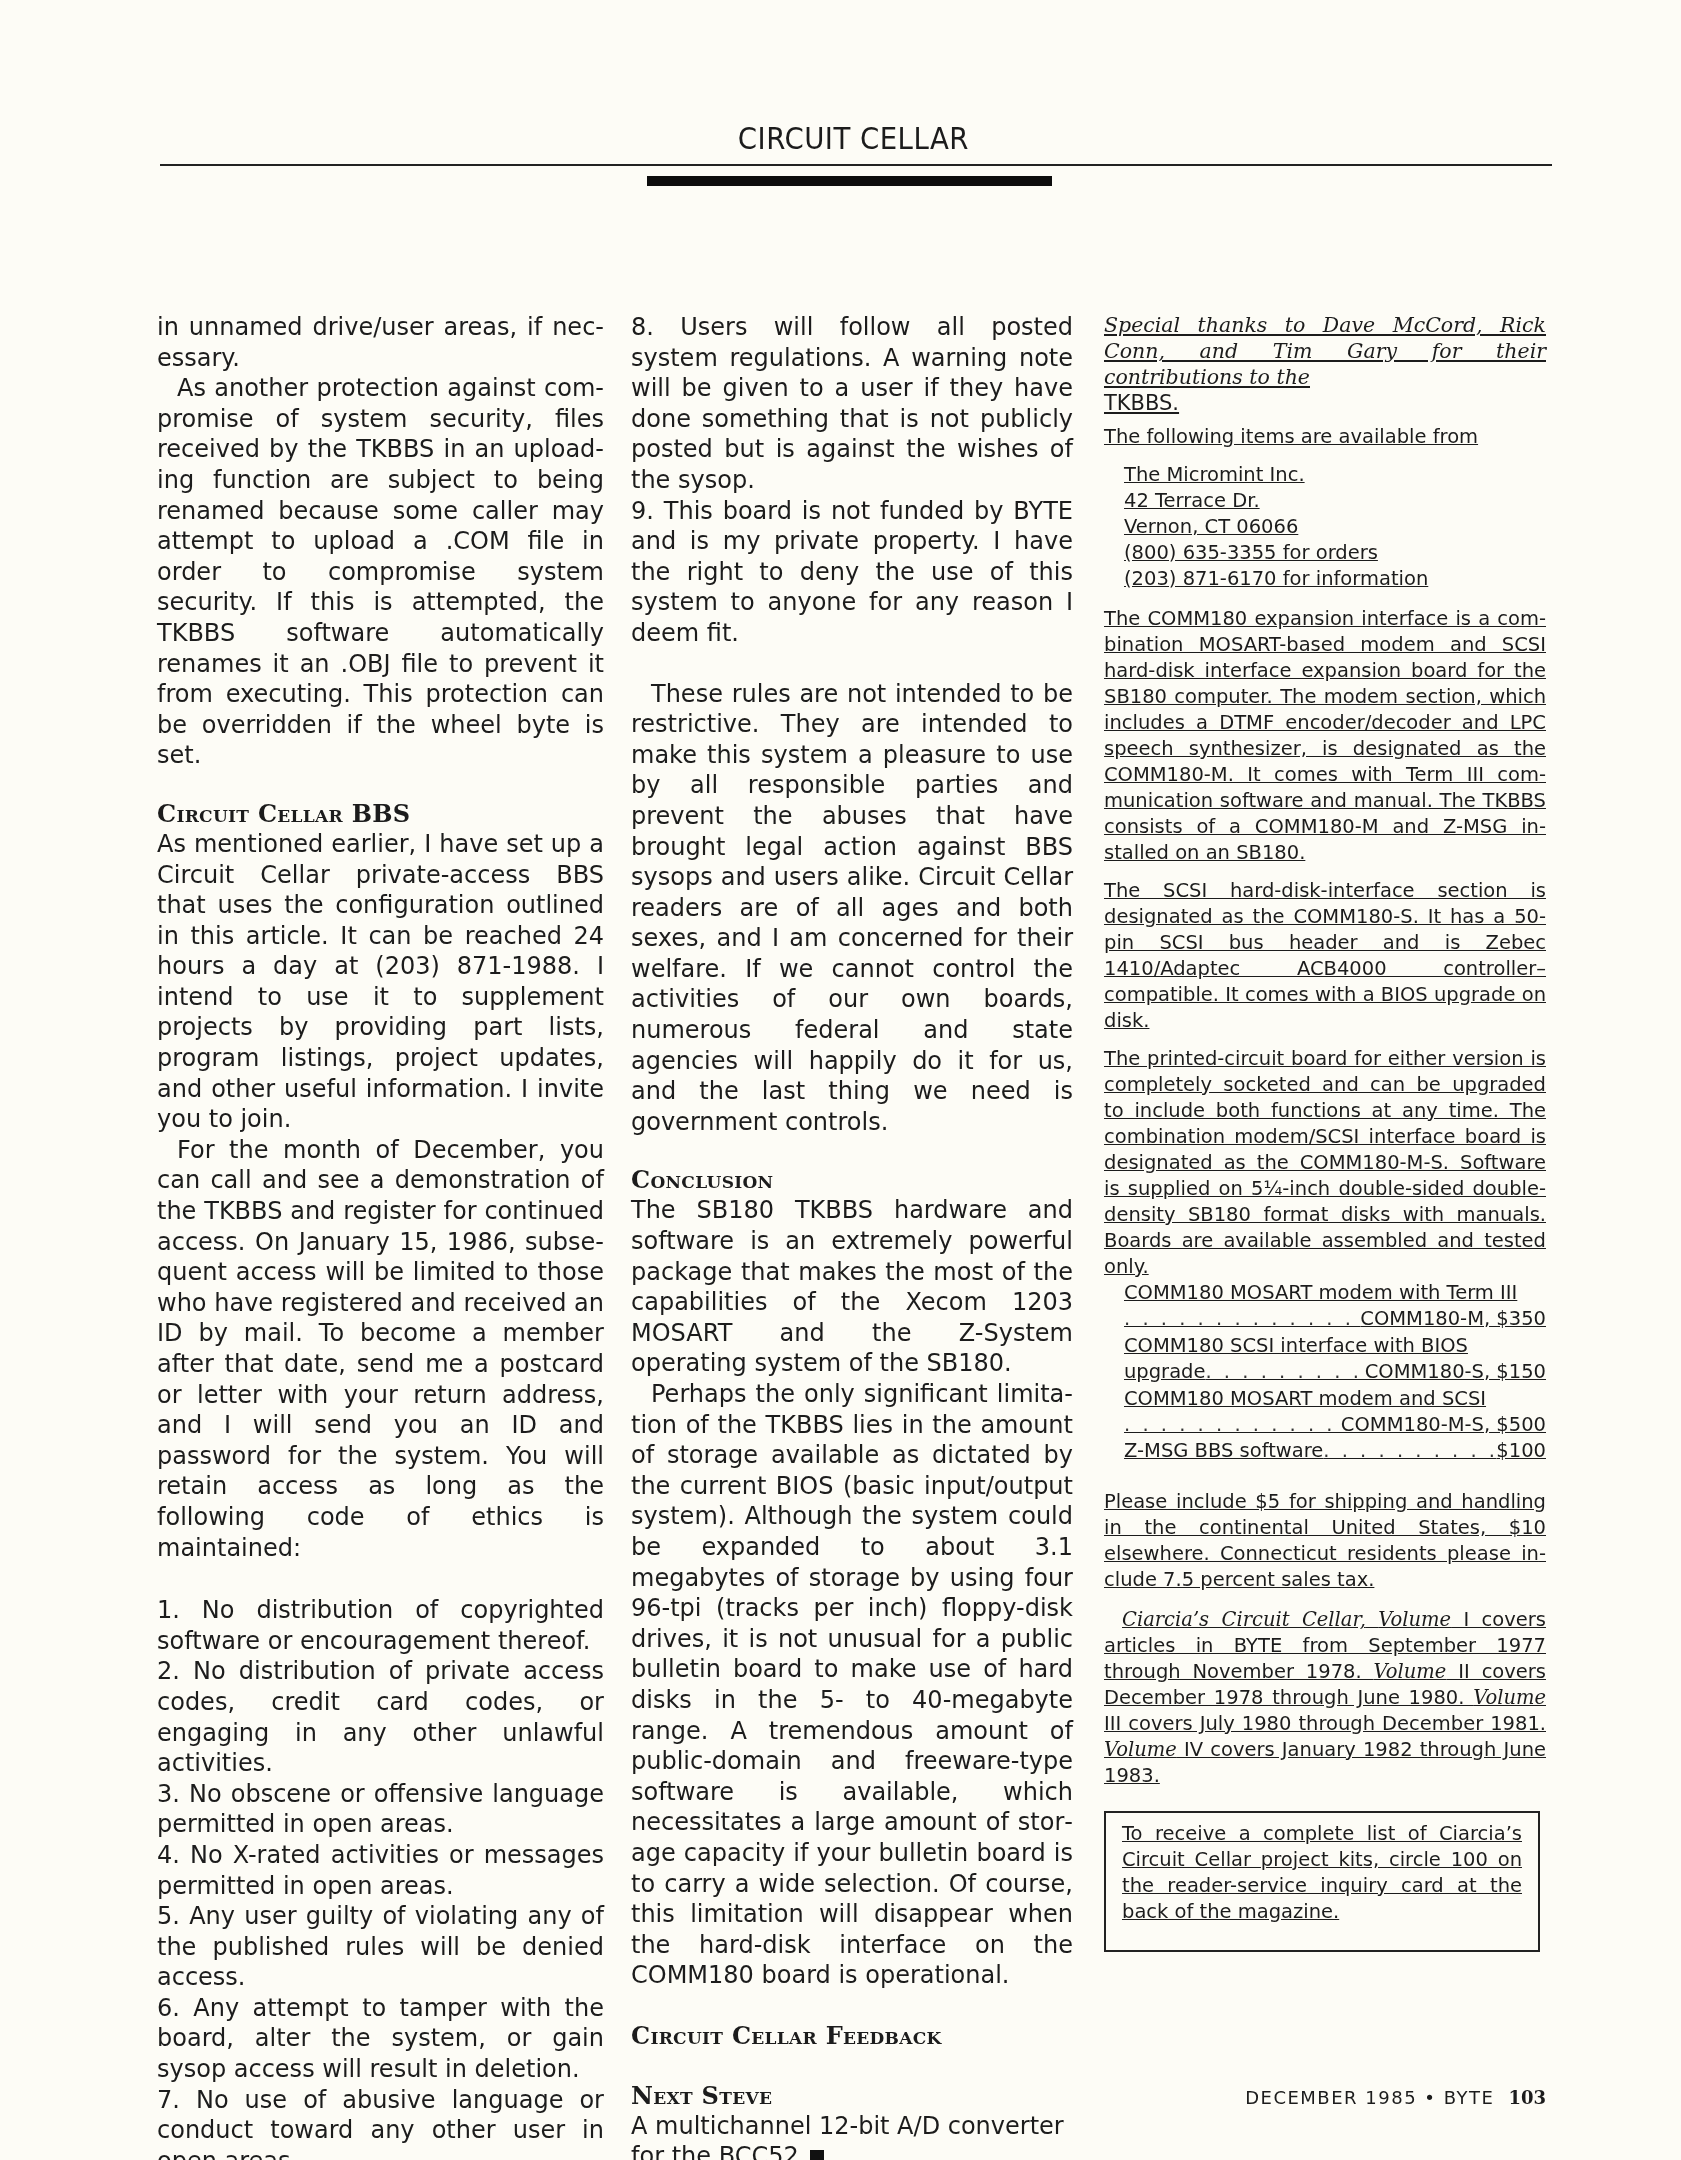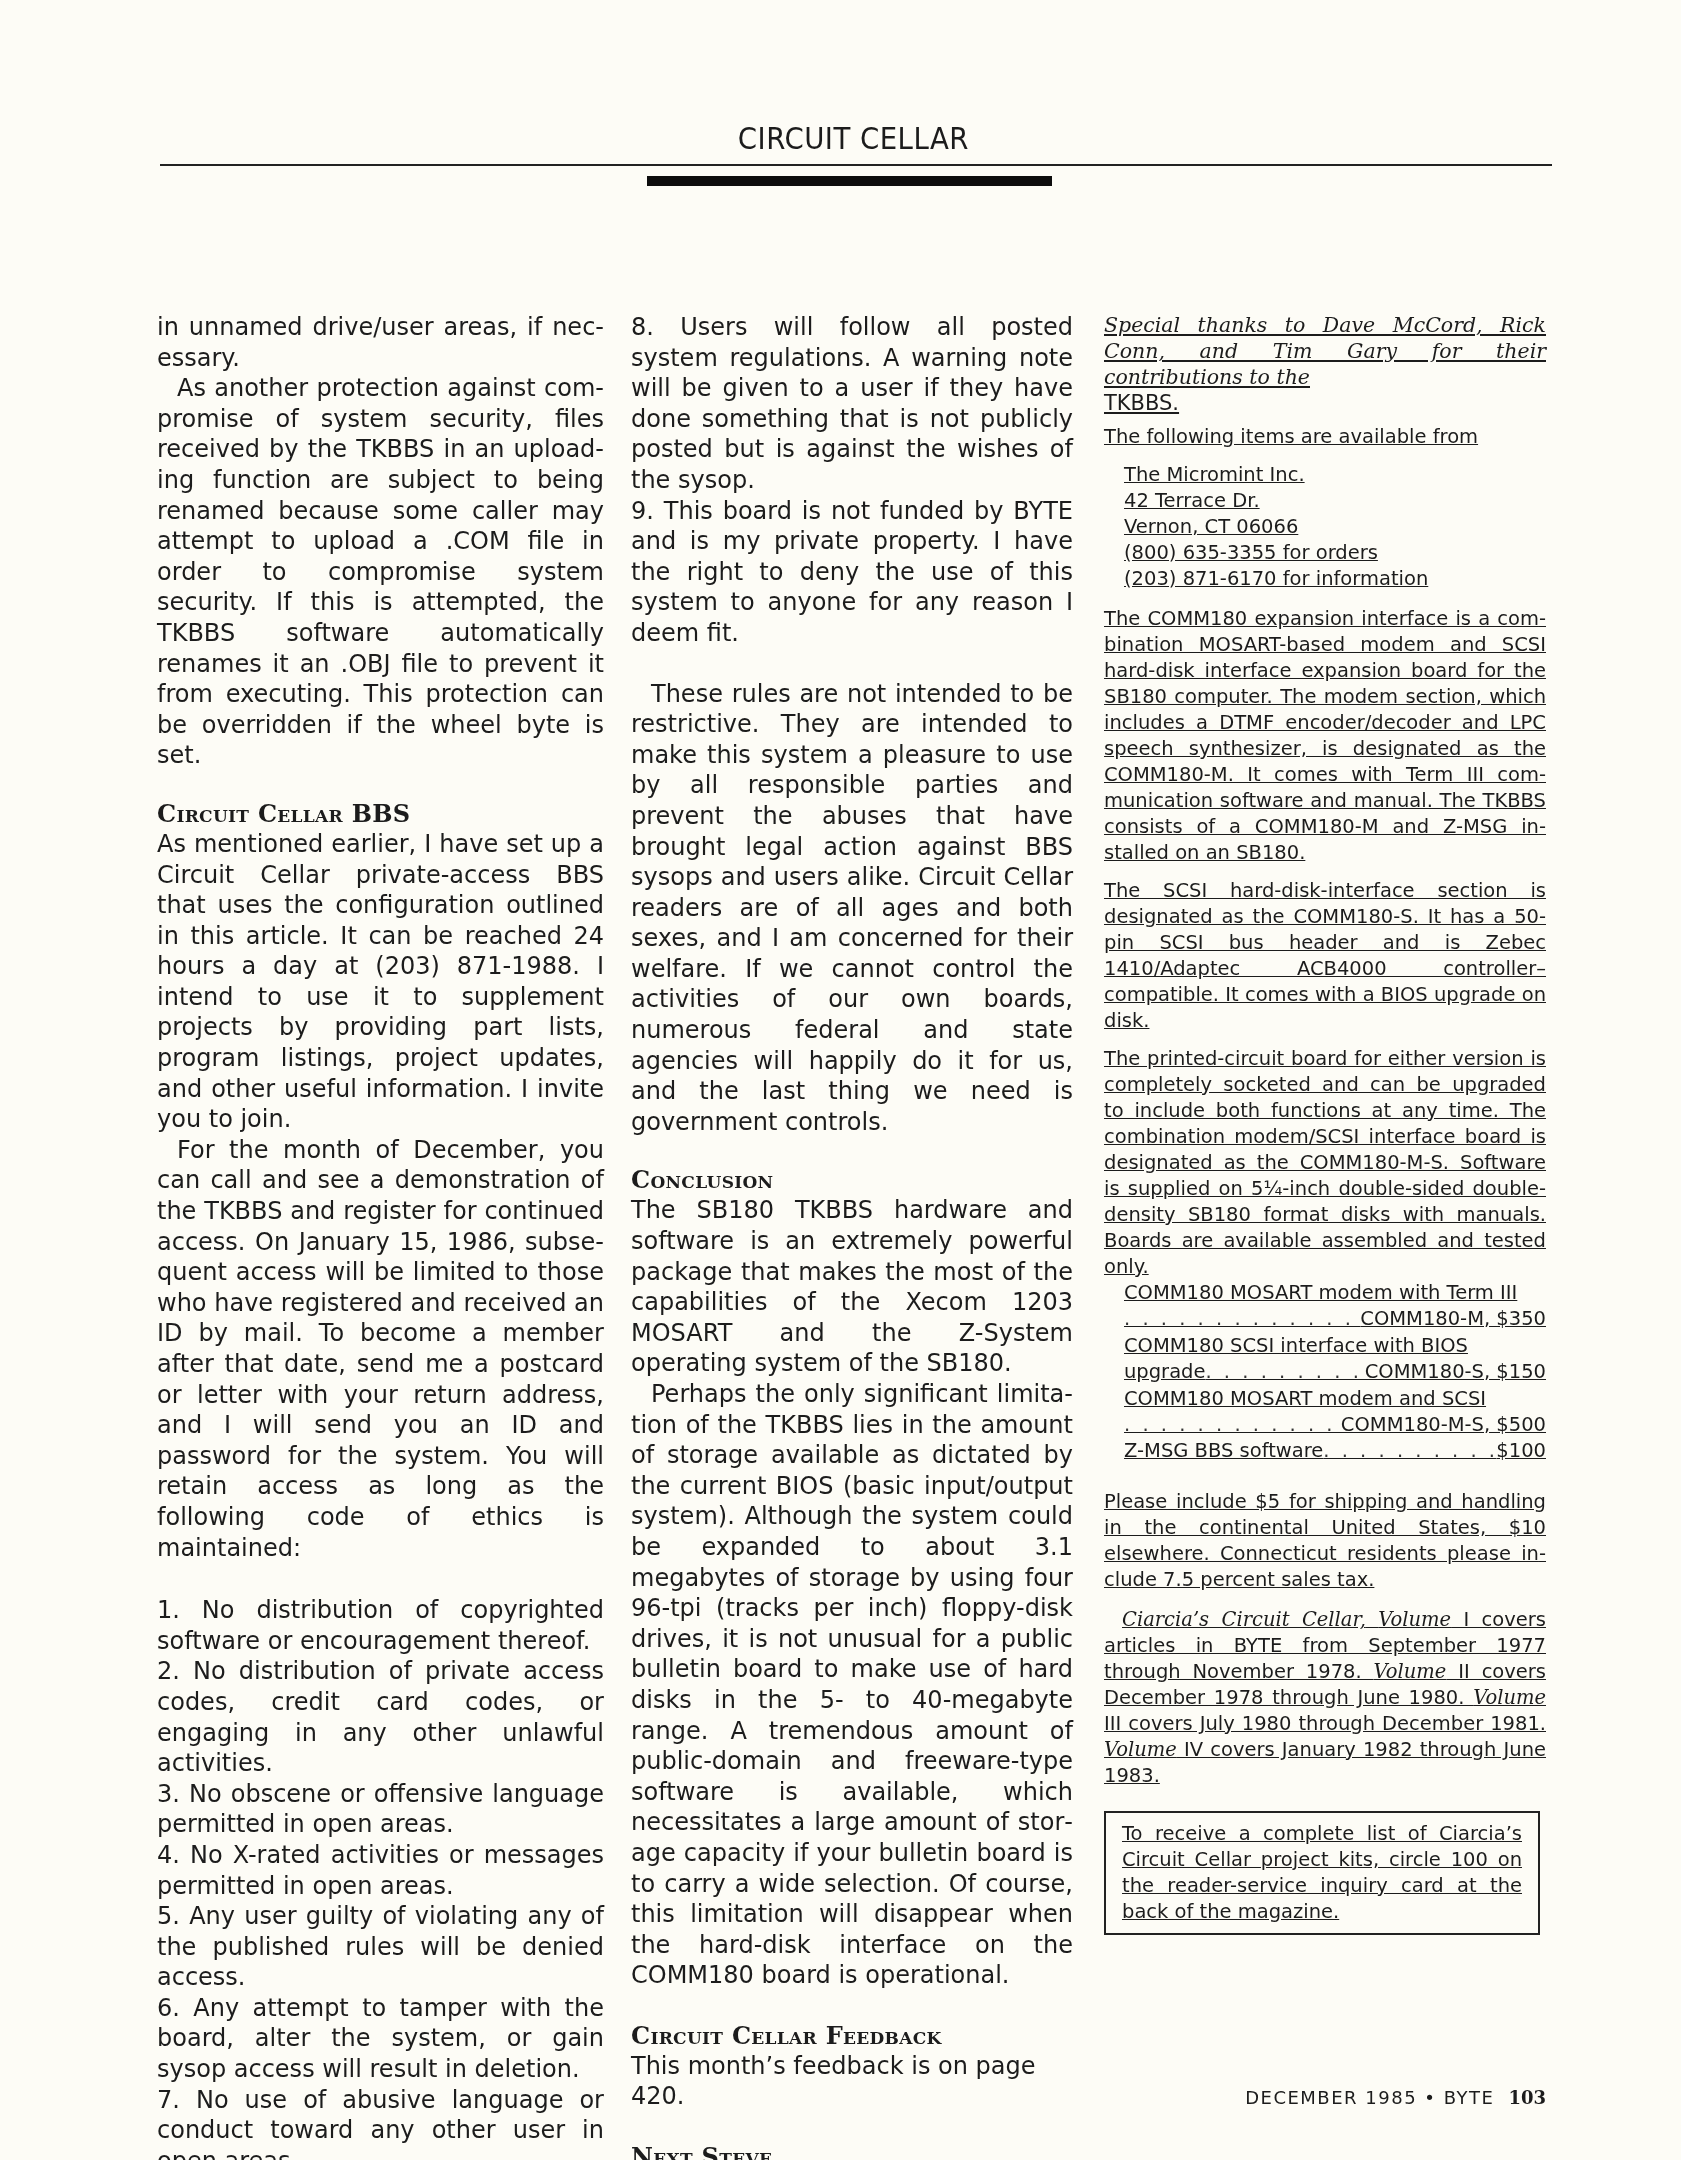--- a/index.html
+++ b/index.html
@@ -36,21 +36,21 @@
   .side-text.italic-lead { font-family: "DejaVu Serif", serif; font-style: italic; font-size: 20.5px; line-height: 26px; }
   .addr { font-size: 19.5px; line-height: 26px; margin: 0 0 0 20px; }
   .price-list { margin: 0 0 12px 20px; font-size: 19.5px; line-height: 26.4px; }
   .price-line { display: flex; }
   .price-line .fill { flex: 1; overflow: hidden; white-space: nowrap; letter-spacing: 3px; color: #333; }
   .price-line .fill::before { content: ". . . . . . . . . . . . . . . . . . . . . . . . . . . . . . . . . . . . . . . . ."; }
   .price-line .right { white-space: nowrap; }
   .ed-label { font-weight: bold; }
   .it { font-family: "DejaVu Serif", serif; font-style: italic; }
   .boxed {
-    border: 2px solid #222; padding: 8px 16px 8px 16px; margin: 22px 6px 0 0;
+    border: 2px solid #222; padding: 8px 16px 25px 16px; margin: 22px 6px 0 0;
     font-size: 19.5px; line-height: 26px; text-align: justify;
   }
   .footer {
     position: absolute; top: 2087px; left: 1236px; width: 310px;
     font-size: 18px; text-align: right; letter-spacing: 1.5px;
   }
   .footer .num { font-family: "DejaVu Serif", serif; font-weight: bold; margin-left: 14px; letter-spacing: 0; }
   .end-mark { display: inline-block; width: 14px; height: 14px; background: #111; margin-left: 4px; vertical-align: 0; }
 </style>
 </head>
@@ -85,21 +85,20 @@
     <p class="body-text">9. This board is not funded by BYTE and is my private property. I have the right to deny the use of this system to anyone for any reason I deem fit.</p>
   </div>
   <div style="height:30px"></div>
   <p class="body-text indent">These rules are not intended to be restrictive. They are intended to make this system a pleasure to use by all responsible parties and prevent the abuses that have brought legal action against BBS sysops and users alike. Circuit Cellar readers are of all ages and both sexes, and I am concerned for their welfare. If we cannot control the activities of our own boards, numerous federal and state agencies will happily do it for us, and the last thing we need is government controls.</p>
   <div style="height:28px"></div>
   <h3 class="h-small-caps">Conclusion</h3>
   <p class="body-text">The SB180 TKBBS hardware and soft­ware is an extremely powerful pack­age that makes the most of the capa­bilities of the Xecom 1203 MOSART and the Z-System operating system of the SB180.</p>
   <p class="body-text indent">Perhaps the only significant limita­tion of the TKBBS lies in the amount of storage available as dictated by the current BIOS (basic input/output sys­tem). Although the system could be expanded to about 3.1 megabytes of storage by using four 96-tpi (tracks per inch) floppy-disk drives, it is not unusual for a public bulletin board to make use of hard disks in the 5- to 40-megabyte range. A tremendous amount of public-domain and free­ware-type software is available, which necessitates a large amount of stor­age capacity if your bulletin board is to carry a wide selection. Of course, this limitation will disappear when the hard-disk interface on the COMM180 board is operational.</p>
   <div style="height:30px"></div>
   <h3 class="h-small-caps">Circuit Cellar Feedback</h3>
-  <p class="body-text" style="text-align:left">This month’s feedback is on page 420.</p>
   <div style="height:30px"></div>
   <h3 class="h-small-caps">Next Steve</h3>
   <p class="body-text" style="text-align:left"><span>A multichannel 12-bit A/D converter for the BCC52.</span><span class="end-mark"></span></p>
 </div>
 
 <div class="col col-right">
   <p class="side-text italic-lead">Special thanks to Dave McCord, Rick Conn, and Tim Gary for their contributions to the</p>
   <p class="side-text" style="font-size:21px">TKBBS.</p>
   <p class="side-text" style="margin-top:8px">The following items are available from</p>
   <div style="height:12px"></div>

